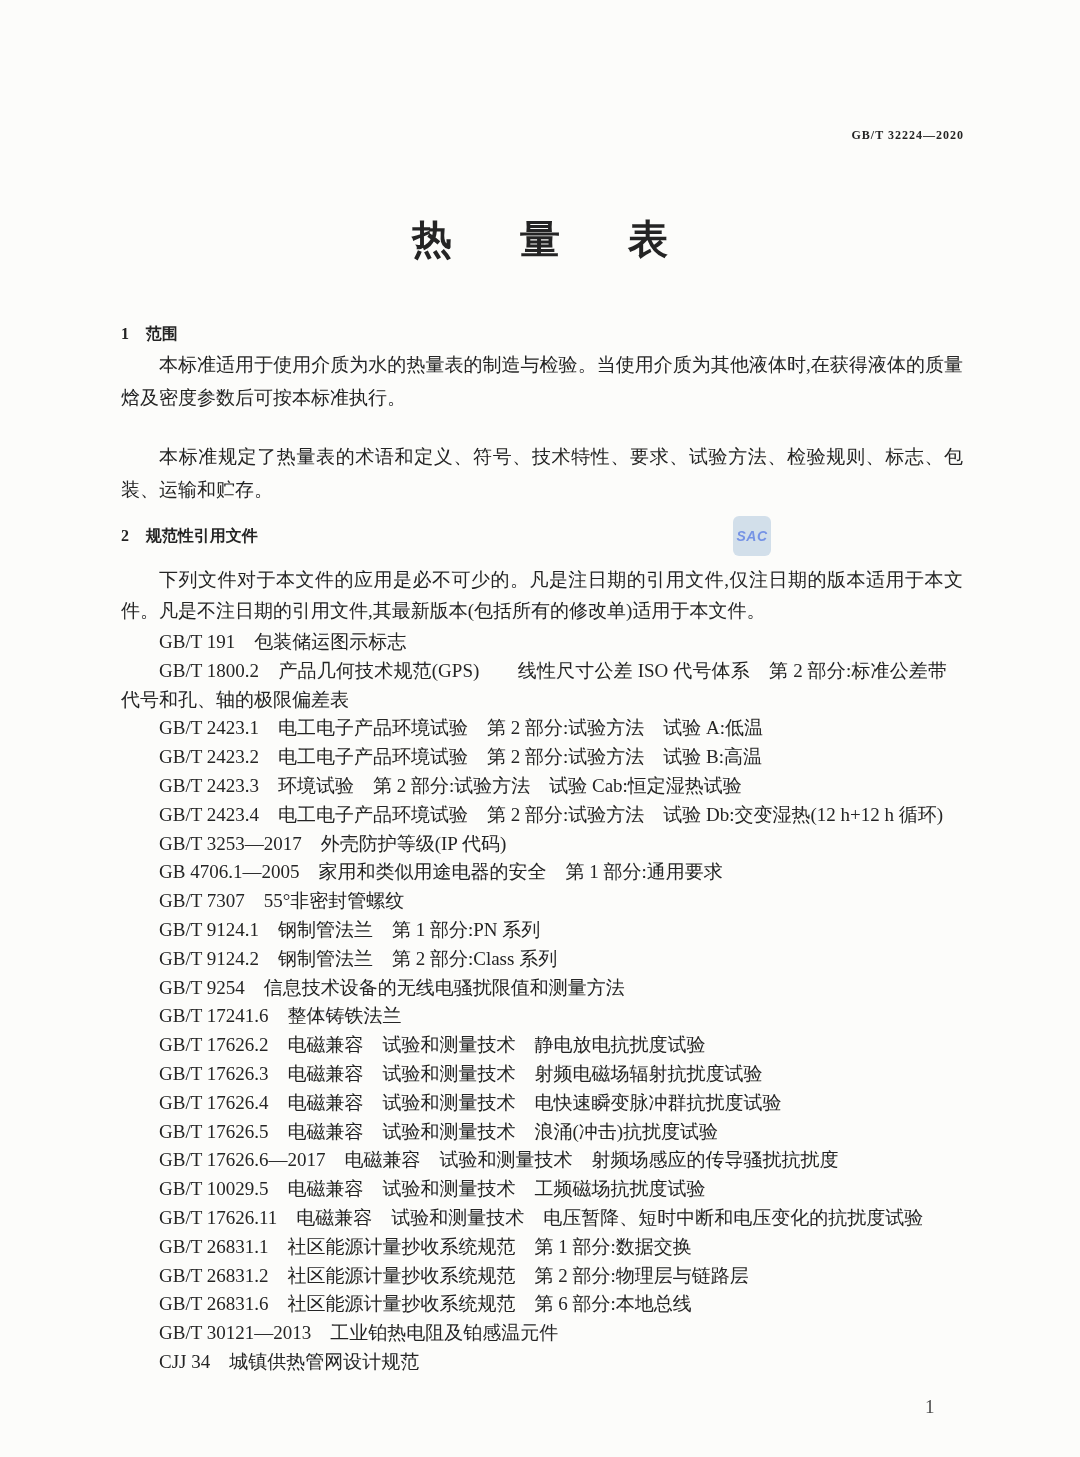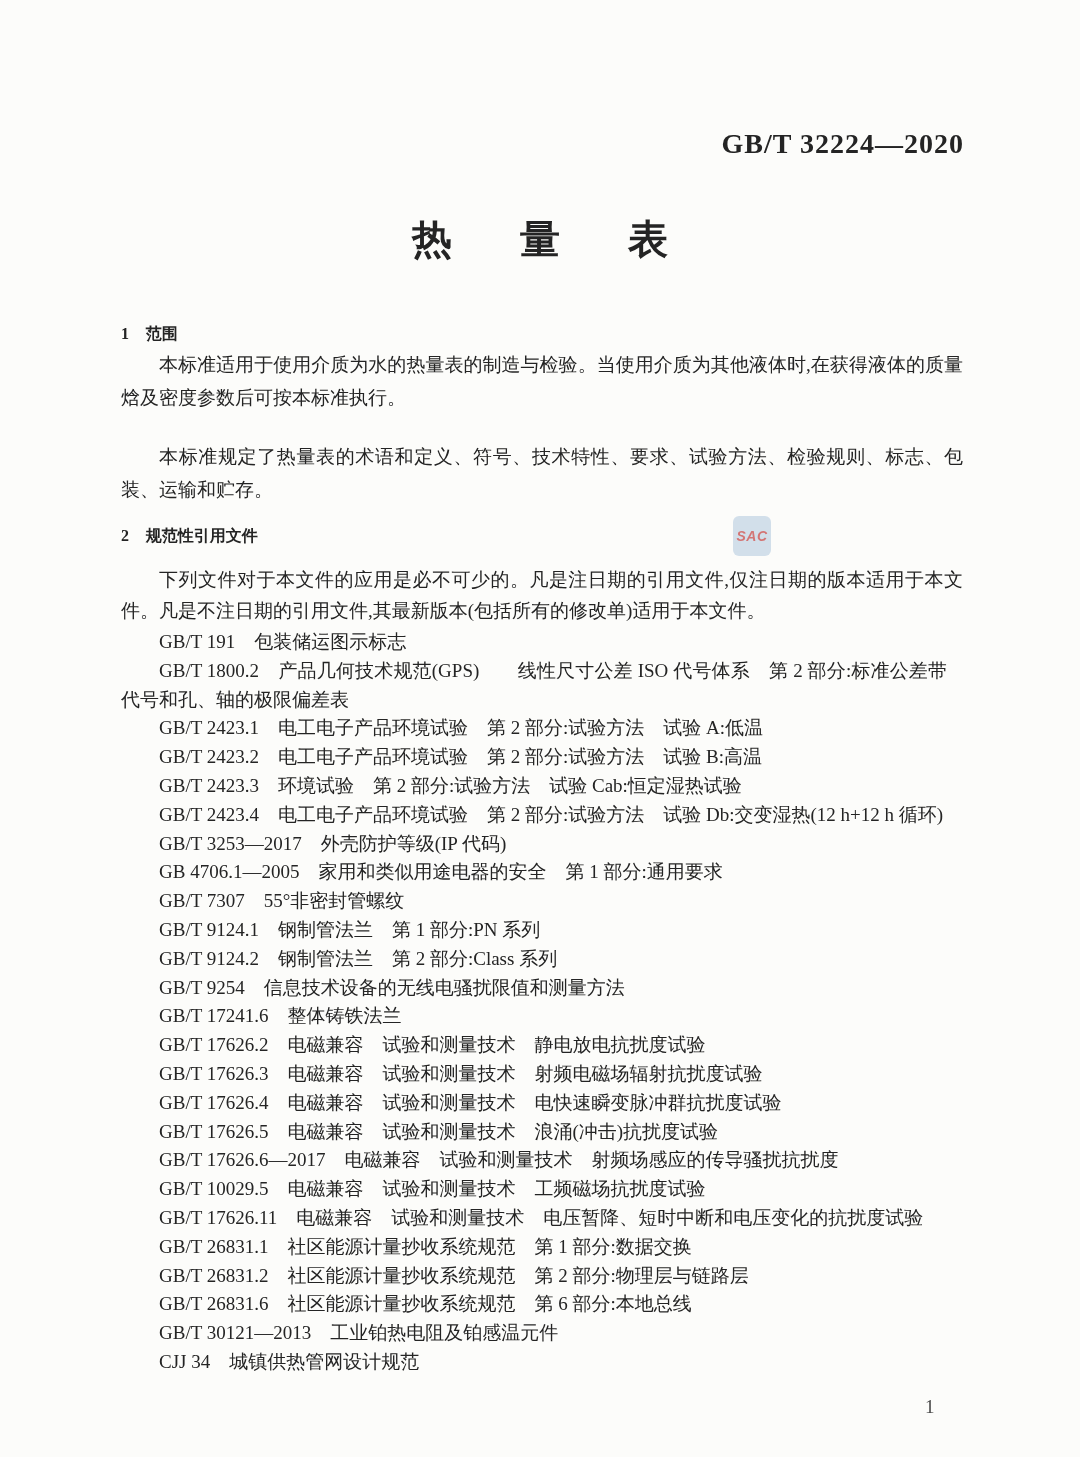--- a/index.html
+++ b/index.html
@@ -7,35 +7,35 @@
     position:relative;
     width:1080px;height:1457px;
     margin:0 auto;
     background:#fcfcfa;
     font-family:"Liberation Serif","DejaVu Serif",serif;
     color:#242424;
     overflow:hidden;
   }
   .doc-code{
     position:absolute;top:128px;right:116px;
-    font-size:28px;font-weight:700;letter-spacing:1px;
+    font-size:12px;font-weight:700;letter-spacing:1px;
   }
   .doc-title{
     position:absolute;top:212px;left:0;width:100%;
     margin:0;text-align:center;
     font-size:40px;font-weight:700;letter-spacing:.35em;text-indent:.35em;
   }
   .watermark{
     position:absolute;top:516px;left:733px;
     width:38px;height:40px;border-radius:6px;
     background:#b7cde1;opacity:.6;z-index:0;
     display:flex;align-items:center;justify-content:center;
   }
   .watermark span{
-    color:#b91c1c;font-weight:700;font-style:italic;
+    color:#1d4ed8;font-weight:700;font-style:italic;
     font-size:14px;letter-spacing:.5px;
     font-family:"Liberation Sans","DejaVu Sans",sans-serif;
   }
   .content{
     position:absolute;top:320px;left:121px;right:117px;z-index:1;
   }
   .sec-h{
     margin:0;font-size:16px;font-weight:700;line-height:28px;
   }
   .sec-h .sec-num{margin-right:1.05em;}

